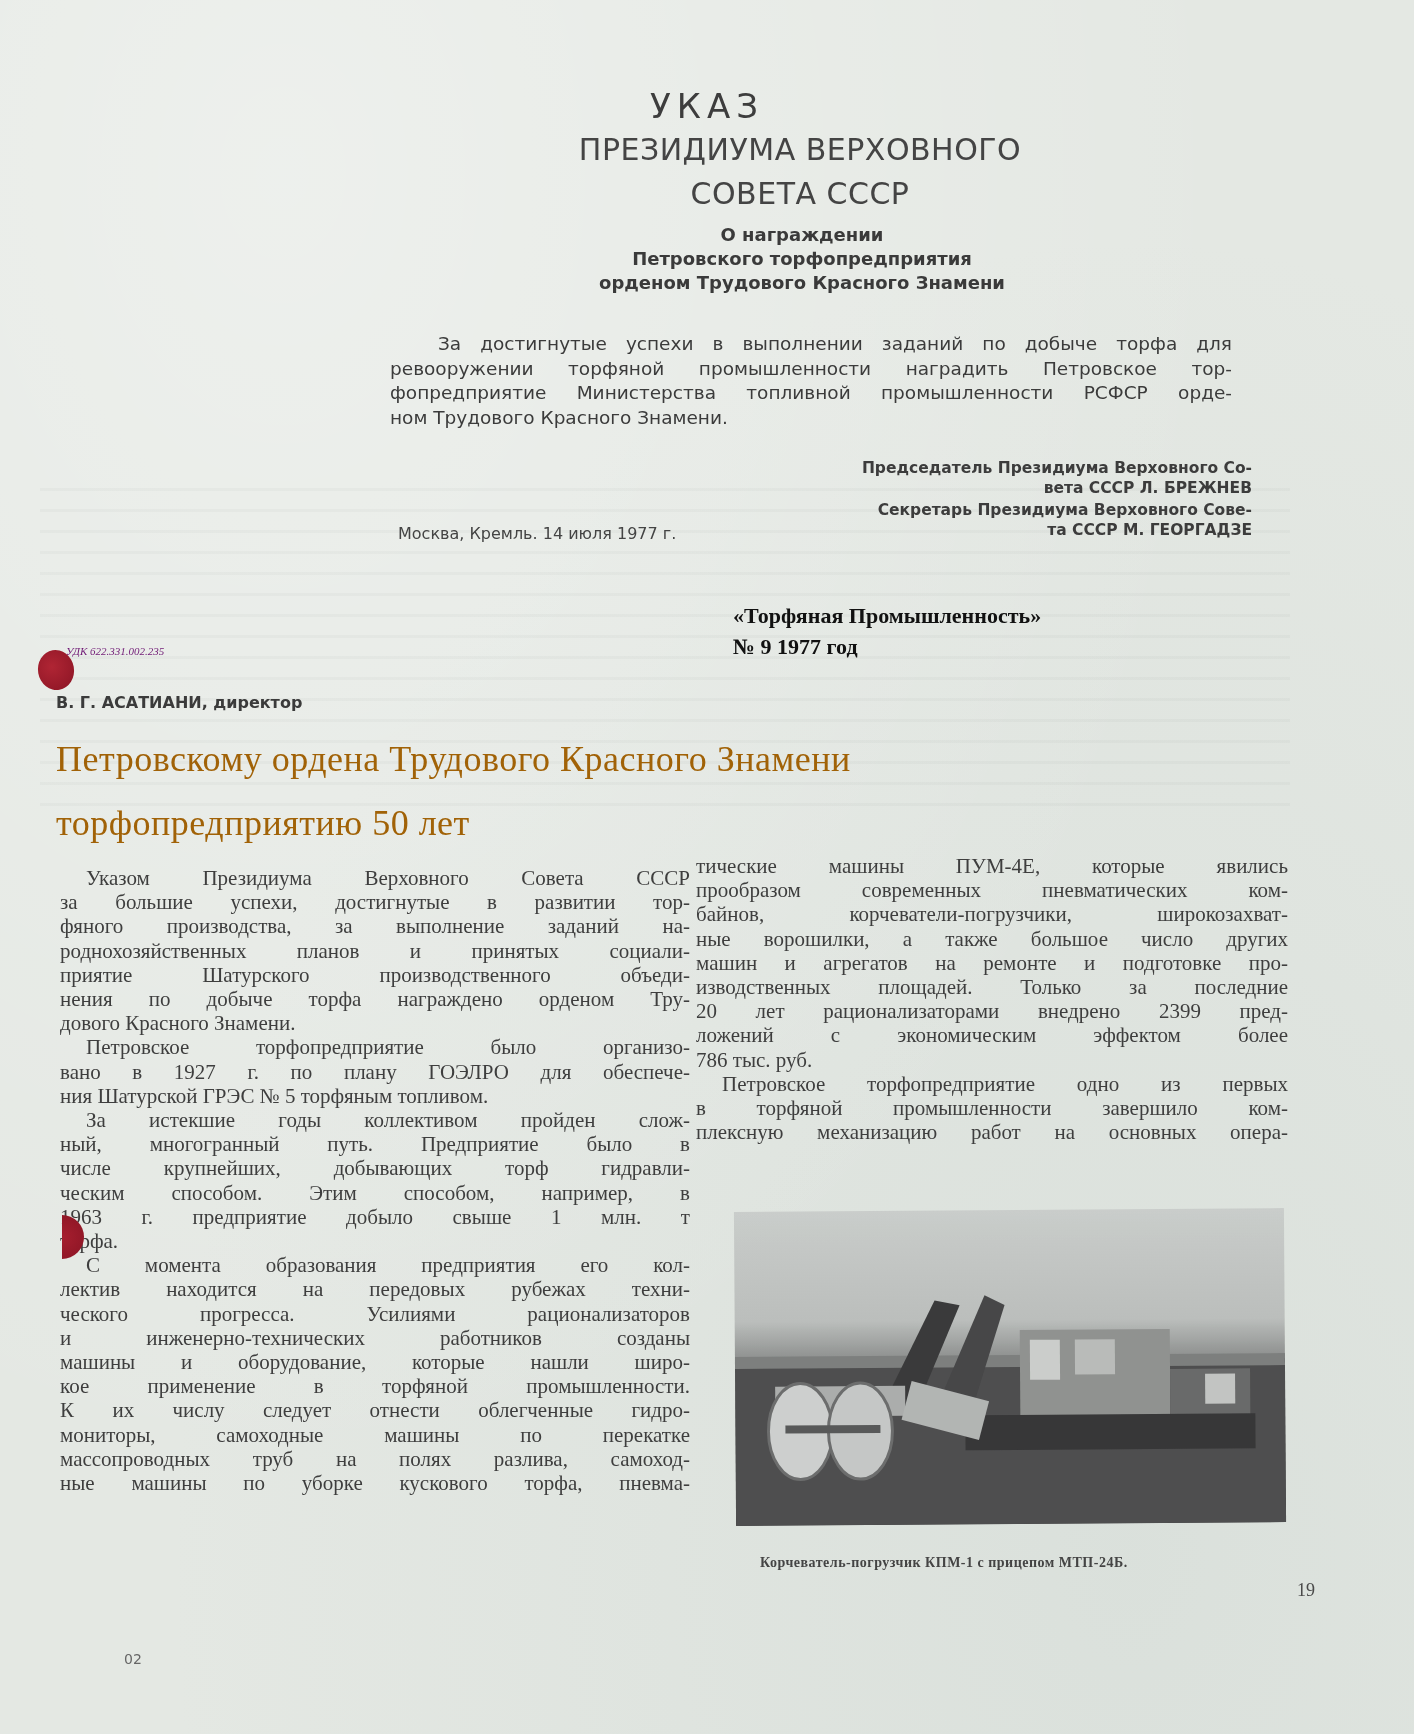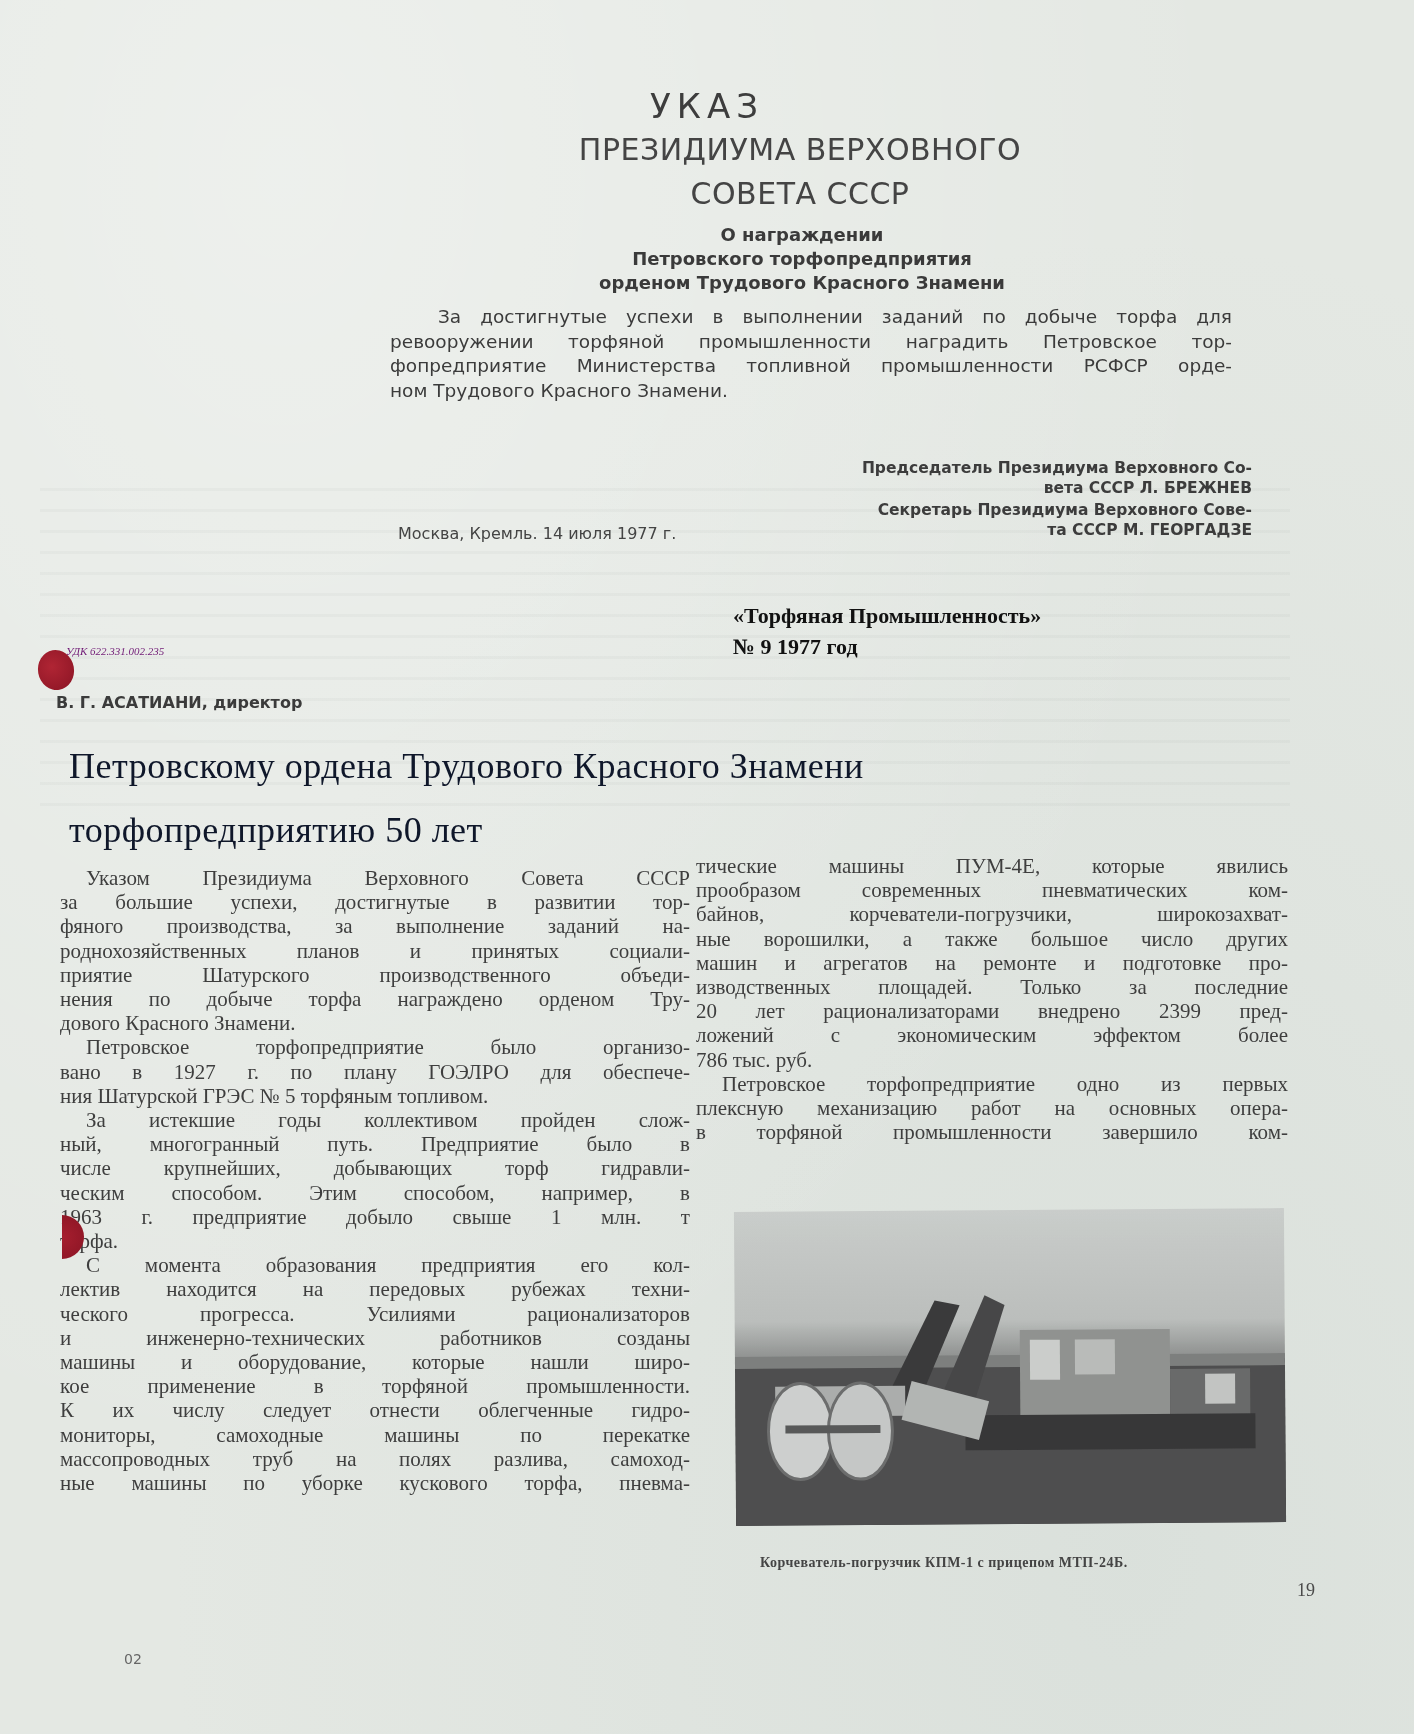--- a/index.html
+++ b/index.html
@@ -13,34 +13,34 @@
   }
   .abs { position: absolute; }
   .sans { font-family: "DejaVu Sans", sans-serif; }
   .serif { font-family: "Liberation Serif", serif; }
 
   
   .ukaz-title { left: 0; width: 1600px; top: 86px; text-align: center; font-size: 34px; letter-spacing: 6px; color: #3d3d3d; left: -92px; }
   .ukaz-line { text-align: center; font-size: 30px; color: #444; letter-spacing: 0.5px; width: 1000px; left: 300px; }
   .ukaz-sub { text-align: center; font-size: 18px; font-weight: bold; color: #3a3a3a; width: 900px; left: 352px; }
 
-  .decree-body { left: 390px; width: 842px; top: 305px; font-size: 18.5px; line-height: 24.5px; color: #3b3b3b; text-align: justify; }
+  .decree-body { left: 390px; width: 842px; top: 332px; font-size: 18.5px; line-height: 24.5px; color: #3b3b3b; text-align: justify; }
   .decree-body .line { display: block; white-space: nowrap; text-align-last: justify; }
   .decree-body .line.last { text-align-last: left; }
   .decree-body .line.indent { padding-left: 48px; }
 
   .sign { right: 162px; text-align: center; font-size: 15.5px; font-weight: bold; color: #3c3c3c; line-height: 21px; }
   .place-date { left: 398px; top: 524px; font-size: 16px; color: #444; }
 
   .magazine { left: 733px; top: 600px; font-size: 22px; font-weight: bold; color: #111; line-height: 31px; }
 
   .udk { left: 66px; top: 645px; font-size: 11px; color: #701a75; font-style: italic; }
   .byline { left: 56px; top: 693px; font-size: 16px; font-weight: bold; color: #3b3b3b; }
 
-  .art-title { left: 69px; font-size: 36px; color: #0f172a; white-space: nowrap; letter-spacing: 0.5px; margin-top: 7px; }
+  .art-title { left: 56px; font-size: 36px; color: #a16207; white-space: nowrap; letter-spacing: 0.5px; }
 
   .col { font-size: 21px; line-height: 24.2px; color: #3e3e3e; }
   .col .line { display: block; white-space: nowrap; text-align: justify; text-align-last: justify; }
   .col .line.last { text-align-last: left; }
   .col .line.indent { padding-left: 26px; }
   .col-left { left: 60px; top: 866px; width: 630px; }
   .col-right { left: 696px; top: 854px; width: 592px; }
 
   .photo {
     left: 735px; top: 1210px; width: 550px; height: 314px;
@@ -135,22 +135,22 @@
   <span class="line">тические машины ПУМ-4Е,  которые  явились</span>
   <span class="line">прообразом современных пневматических ком-</span>
   <span class="line">байнов, корчеватели-погрузчики,  широкозахват-</span>
   <span class="line">ные ворошилки, а также большое число  других</span>
   <span class="line">машин и агрегатов на ремонте и подготовке про-</span>
   <span class="line">изводственных площадей.  Только за последние</span>
   <span class="line">20 лет рационализаторами внедрено 2399 пред-</span>
   <span class="line">ложений  с экономическим  эффектом  более</span>
   <span class="line last">786 тыс. руб.</span>
   <span class="line indent">Петровское торфопредприятие одно из первых</span>
+  <span class="line">в торфяной промышленности  завершило ком-</span>
   <span class="line">плексную механизацию работ на основных опера-</span>
-  <span class="line">в торфяной промышленности  завершило ком-</span>
 </div>
 
 <div class="abs photo">
   <svg width="550" height="314" viewBox="0 0 550 314">
     <rect x="0" y="150" width="550" height="164" fill="#505051"></rect>
     <rect x="0" y="145" width="550" height="12" fill="#7d7f7e"></rect>
 
     <polygon points="150,190 200,90 225,95 180,200" fill="#3d3d3e"></polygon>
     <polygon points="200,200 250,85 270,95 235,205" fill="#4a4a4b"></polygon>
 

